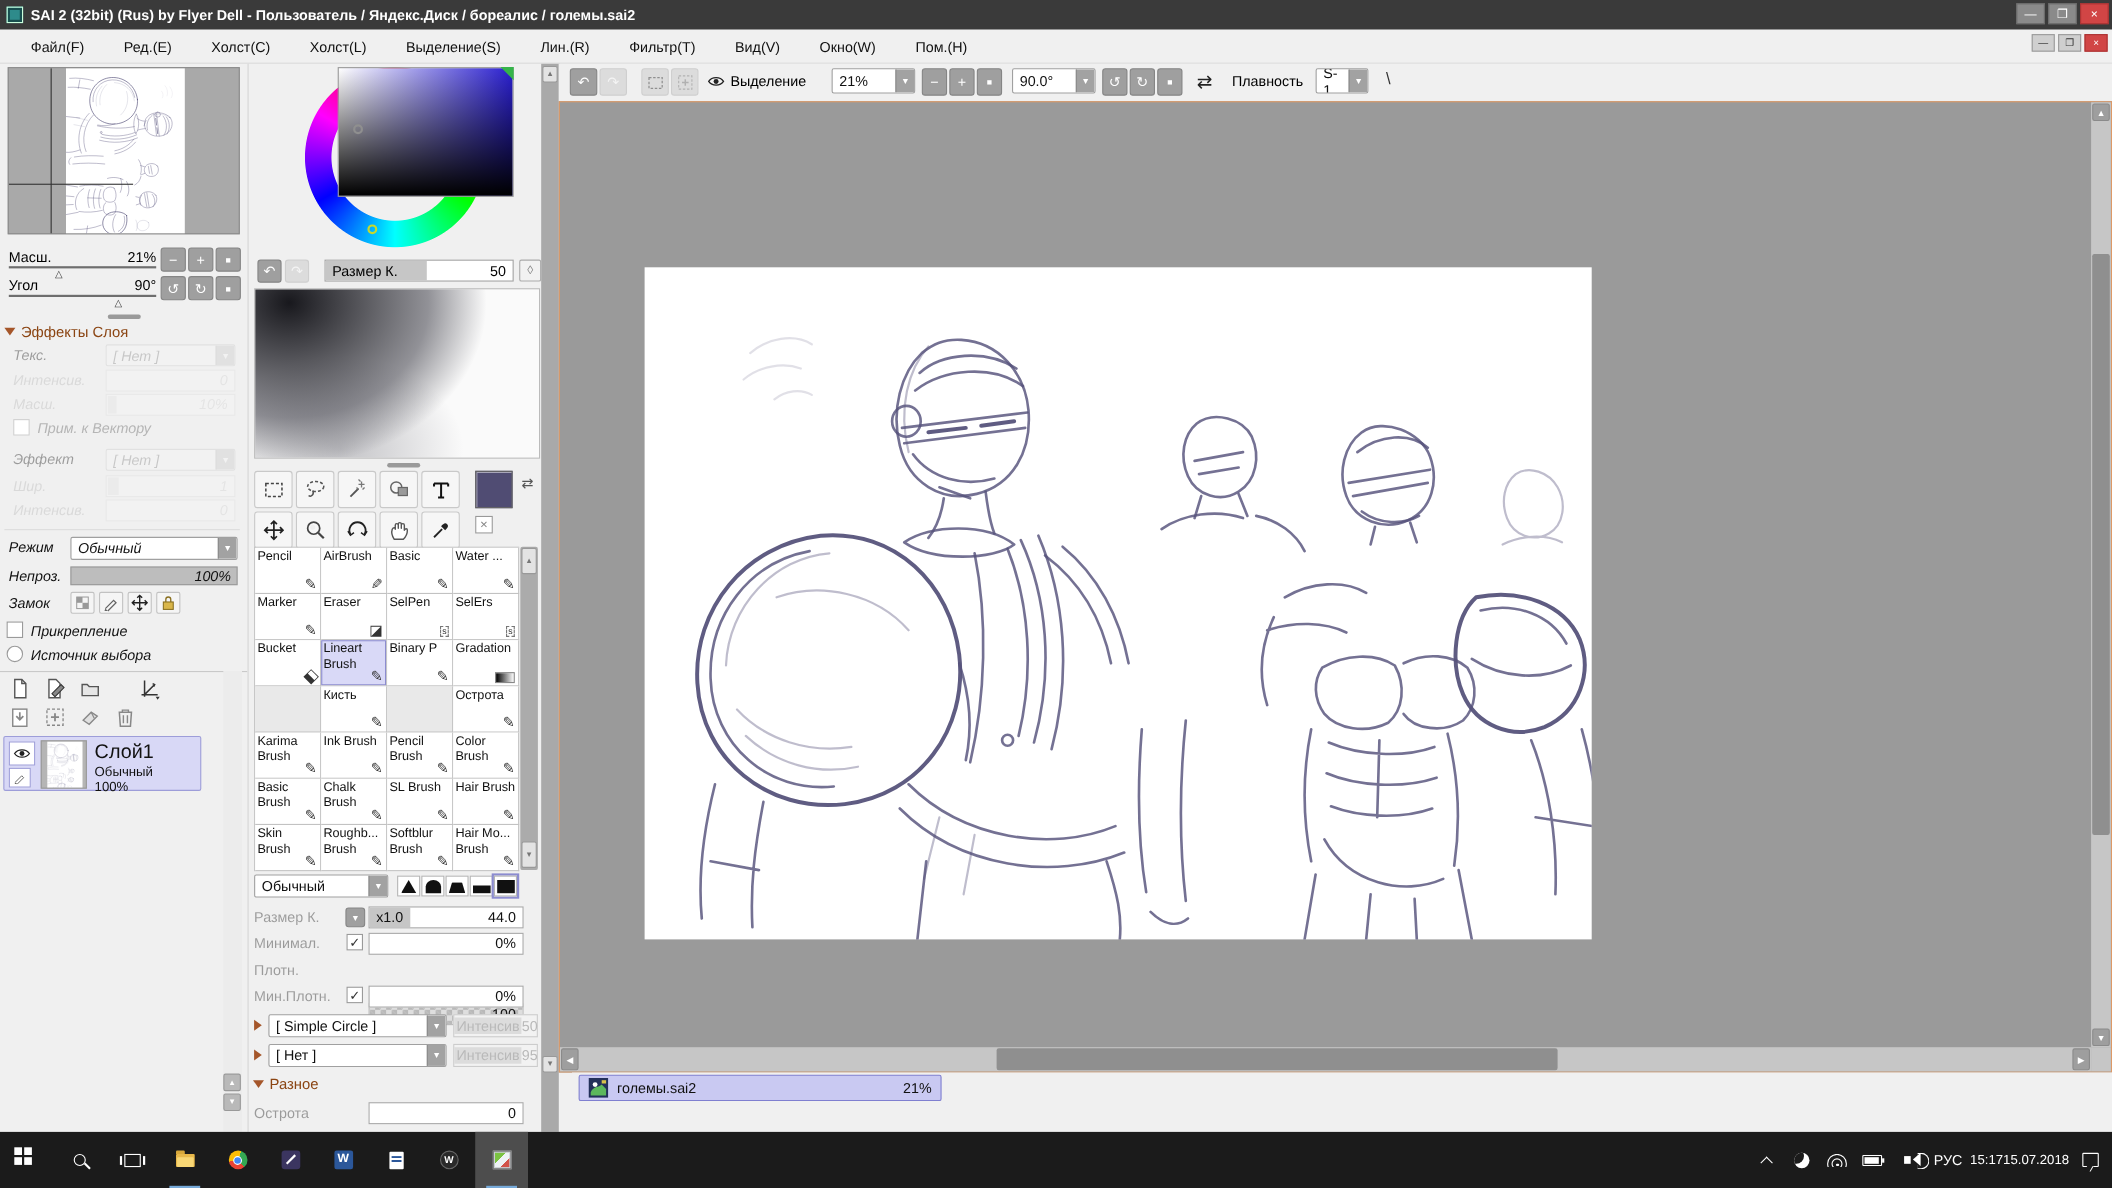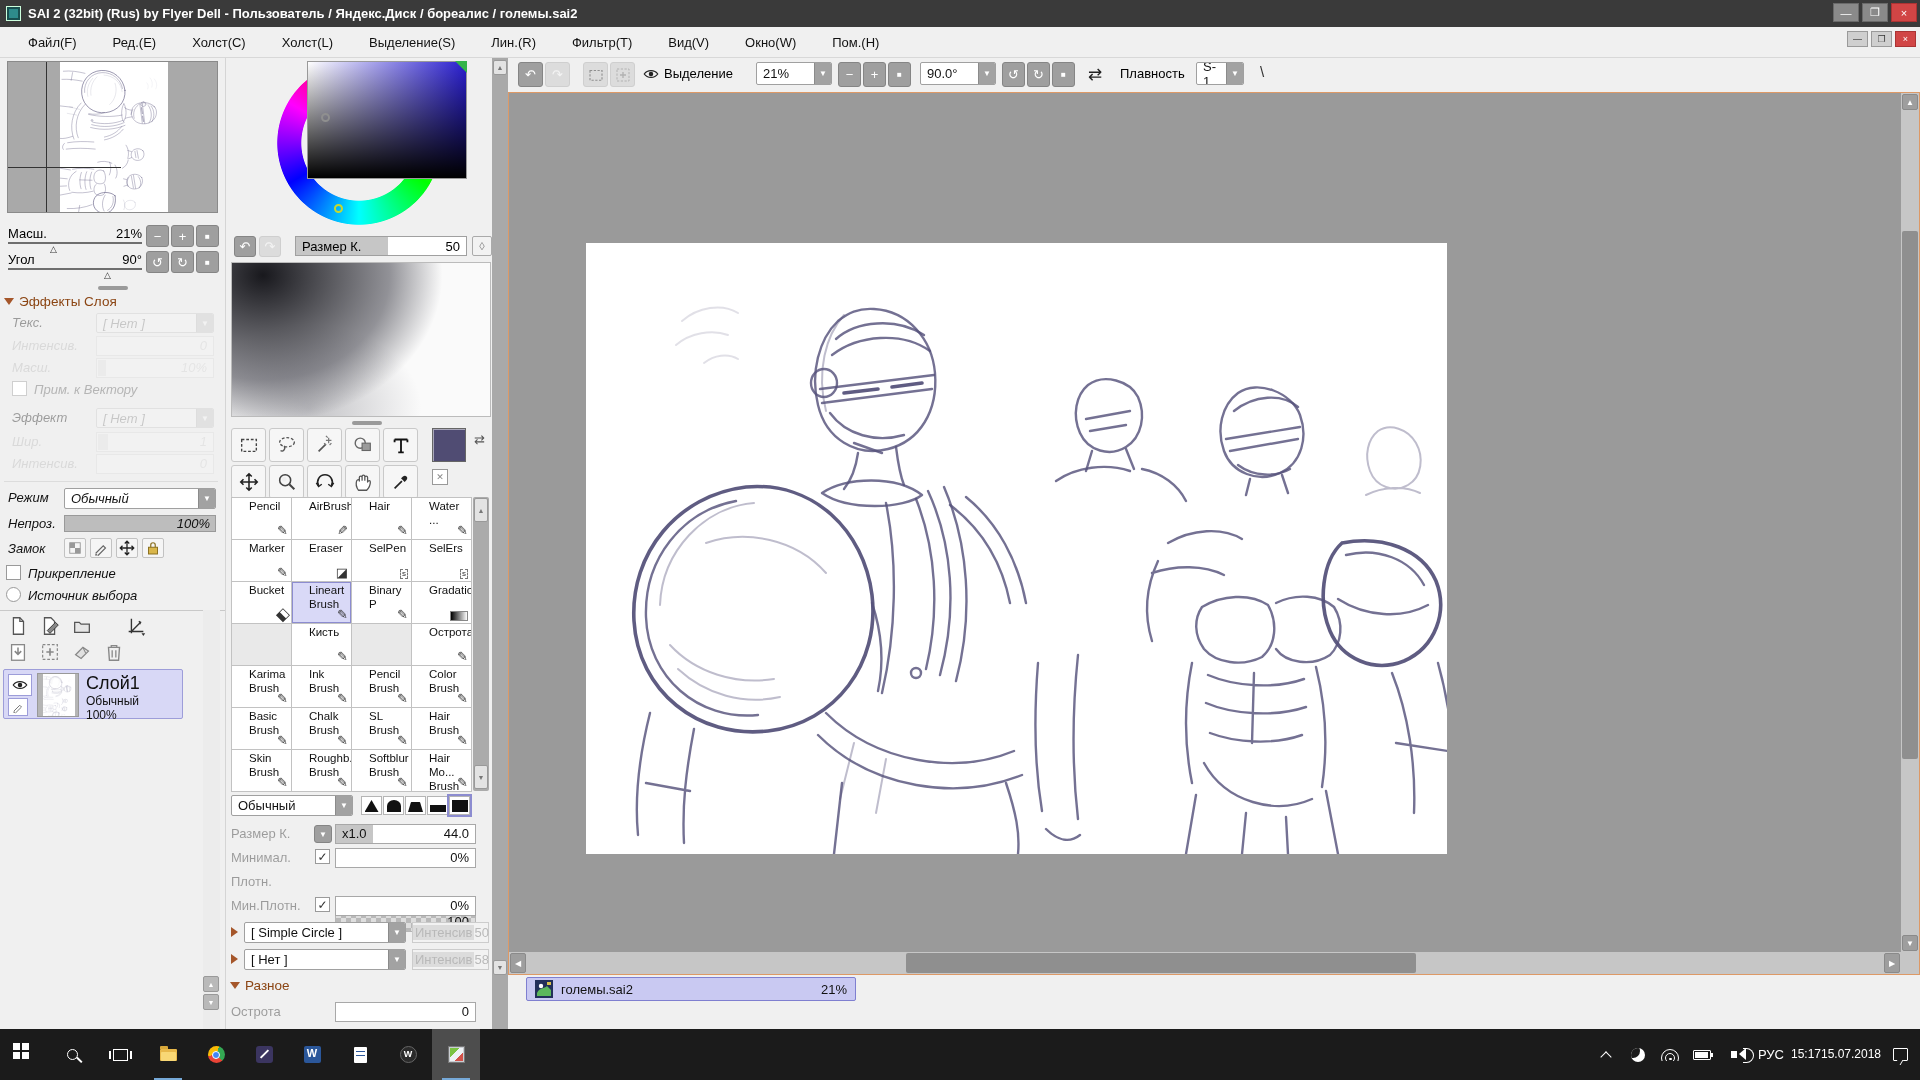--- a/index.html
+++ b/index.html
@@ -97,21 +97,21 @@
   .toolbtn{width:35px;height:34px;background:#f6f6f6;border:1px solid #c9c9c9;border-radius:3px;
     display:flex;align-items:center;justify-content:center;}
   #fg-swatch{position:absolute;left:206px;top:370px;width:34px;height:34px;background:#504c73;
     border:1px solid #666;box-shadow:inset 1px 1px 0 rgba(255,255,255,.5);}
   #swap-icon{position:absolute;left:248px;top:374px;color:#555;font-size:13px;}
   #trans-swatch{position:absolute;left:206px;top:411px;width:16px;height:16px;background:#fff;border:1px solid #999;
     color:#888;font-size:9px;display:flex;align-items:center;justify-content:center;}
   #brush-grid{position:absolute;left:5px;top:439px;width:241px;border-top:1px solid #c2c2c2;border-left:1px solid #c2c2c2;
     display:grid;grid-template-columns:repeat(4,60px);}
   .bcell{height:42px;background:#fff;border-right:1px solid #c2c2c2;border-bottom:1px solid #c2c2c2;
-    position:relative;font-size:11.5px;line-height:1.2;padding:2px 17px;color:#111;overflow:hidden;}
+    position:relative;font-size:11.5px;line-height:1.2;padding:2px 2px;color:#111;overflow:hidden;}
   .bcell.empty{background:#e9e9e9;}
   .bcell.sel{background:#d9d9f7;box-shadow:inset 0 0 0 1px #8c8cd0;}
   .bi{position:absolute;right:3px;bottom:2px;font-size:13px;color:#333;line-height:1;}
   .bi-grad{width:18px;height:10px;background:linear-gradient(90deg,#000,#fff);border:1px solid #888;}
   .bi-sel{border:1px dashed #777;font-size:8px;padding:0 1px;color:#333;}
   #grid-scroll{position:absolute;left:247px;top:439px;width:16px;height:294px;background:#ababab;border-radius:2px;}
   #outer-scroll{position:absolute;left:266px;top:0;width:17px;height:971px;background:#a9a9a9;}
   .bs-row{position:absolute;left:5px;width:258px;height:21px;}
   .bs-row .l{position:absolute;left:0;top:2px;color:#111;}
   .bs-field{position:absolute;background:#fff;border:1px solid #a8a8a8;text-align:right;padding:1px 6px;color:#111;}
@@ -631,21 +631,21 @@
       </div>
     </div>
 
   <div id="fg-swatch"></div>
   <div id="swap-icon">⇄</div>
   <div id="trans-swatch">✕</div>
 
   <div id="brush-grid">
       <div class="bcell"><span>Pencil</span><span class="bi">✎</span></div>
       <div class="bcell"><span>AirBrush</span><span class="bi" style="transform: scaleX(-1);">✎</span></div>
-      <div class="bcell"><span>Hair</span><span class="bi">✎</span></div>
+      <div class="bcell"><span>Basic</span><span class="bi">✎</span></div>
       <div class="bcell"><span>Water ...</span><span class="bi">✎</span></div>
       <div class="bcell"><span>Marker</span><span class="bi">✎</span></div>
       <div class="bcell"><span>Eraser</span><span class="bi">◪</span></div>
       <div class="bcell"><span>SelPen</span><span class="bi bi-sel">s</span></div>
       <div class="bcell"><span>SelErs</span><span class="bi bi-sel">s</span></div>
       <div class="bcell"><span>Bucket</span><span class="bi" style="transform: rotate(-45deg);">◧</span></div>
       <div class="bcell sel"><span>Lineart Brush</span><span class="bi">✎</span></div>
       <div class="bcell"><span>Binary P</span><span class="bi">✎</span></div>
       <div class="bcell"><span>Gradation</span><span class="bi bi-grad"></span></div>
       <div class="bcell empty"></div>
@@ -731,21 +731,21 @@
     </div>
   </div>
   <div class="bs-row" style="top:891px;height:23px">
     <span class="tri-r abs" style="left:0;top:5px"></span>
     <div class="combo abs" style="left:13px;top:0;width:162px;height:21px">
       <span class="val">[ Нет ]</span>
         <span class="dd">▼</span>
     </div>
     <div class="dim-field" style="left:181px;top:0;width:77px;height:21px">
       <span class="chip">Интенсив</span>
-        <span>58</span>
+        <span>95</span>
     </div>
   </div>
   <div class="sec-head abs" style="left:4px;top:920px">
     <span class="tri"></span>
     <span>Разное</span>
   </div>
   <div class="bs-row" style="top:944px">
     <span class="l">Острота</span>
     <div class="bs-field" style="left:104px;top:0;width:141px;height:20px"><span>0</span></div>
   </div>

